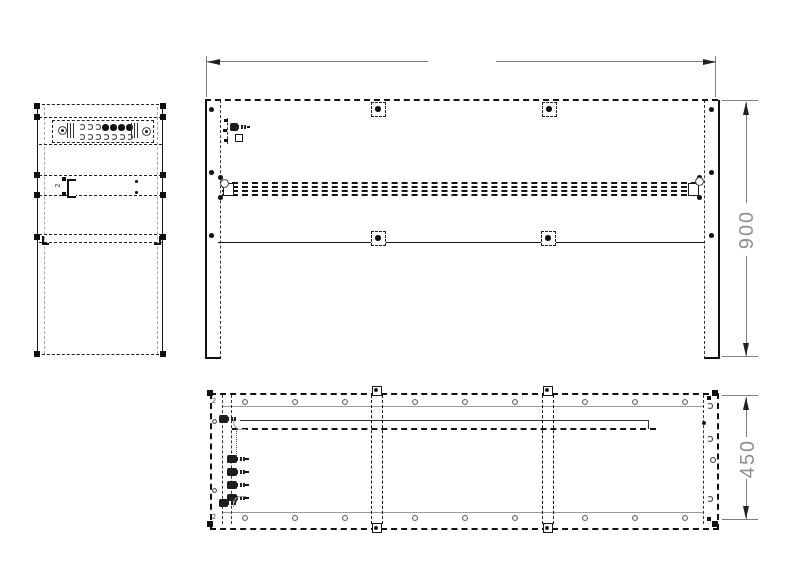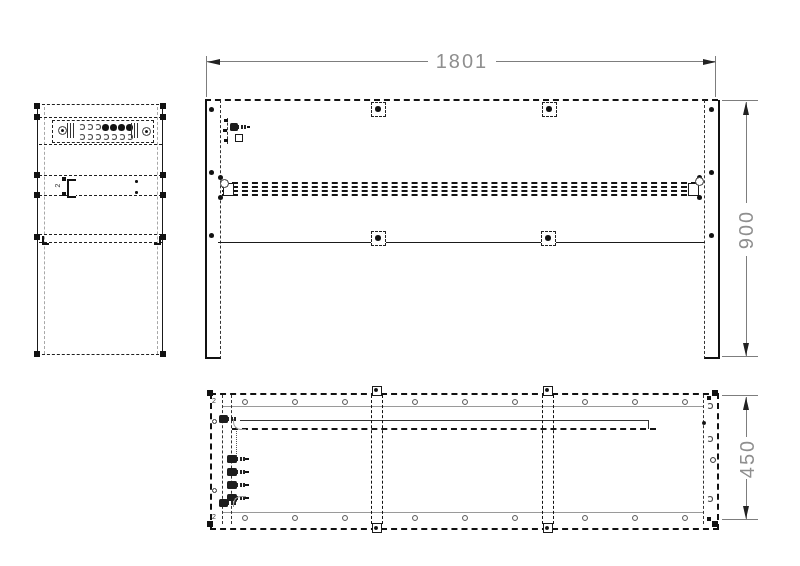--- a/index.html
+++ b/index.html
@@ -143,21 +143,20 @@
   <div class="dot" style="left:374.5px;top:234.5px;width:6px;height:6px;"></div>
   <div class="boxd" style="left:541px;top:231px;width:13px;height:13px;border-width:1.4px;"></div>
   <div class="dot" style="left:544.5px;top:234.5px;width:6px;height:6px;"></div>
 
   <div class="extl" style="left:206px;top:56px;height:41px;"></div>
   <div class="extl" style="left:715px;top:56px;height:41px;"></div>
   <div class="exth" style="left:207px;top:61px;width:221px;"></div>
   <div class="exth" style="left:496px;top:61px;width:220px;"></div>
   <div class="arr aL" style="left:207px;top:58.5px;"></div>
   <div class="arr aR" style="left:703px;top:58.5px;"></div>
-  <div class="dimtxt" style="left:420px;top:50px;width:84px;">1801</div>
 
   <div class="exth" style="left:722px;top:100px;width:36px;"></div>
   <div class="exth" style="left:722px;top:356px;width:36px;"></div>
   <div class="extl" style="left:746px;top:102px;height:101px;"></div>
   <div class="extl" style="left:746px;top:256px;height:100px;"></div>
   <div class="arr aU" style="left:743.3px;top:102px;"></div>
   <div class="arr aD" style="left:743.3px;top:343px;"></div>
   <div class="dimtxt rot" style="left:711px;top:218px;width:70px;">900</div>
 
   <div style="position:absolute;left:210px;top:393px;width:505px;height:133px;border:2px dashed #111;background:#fff;"></div>

